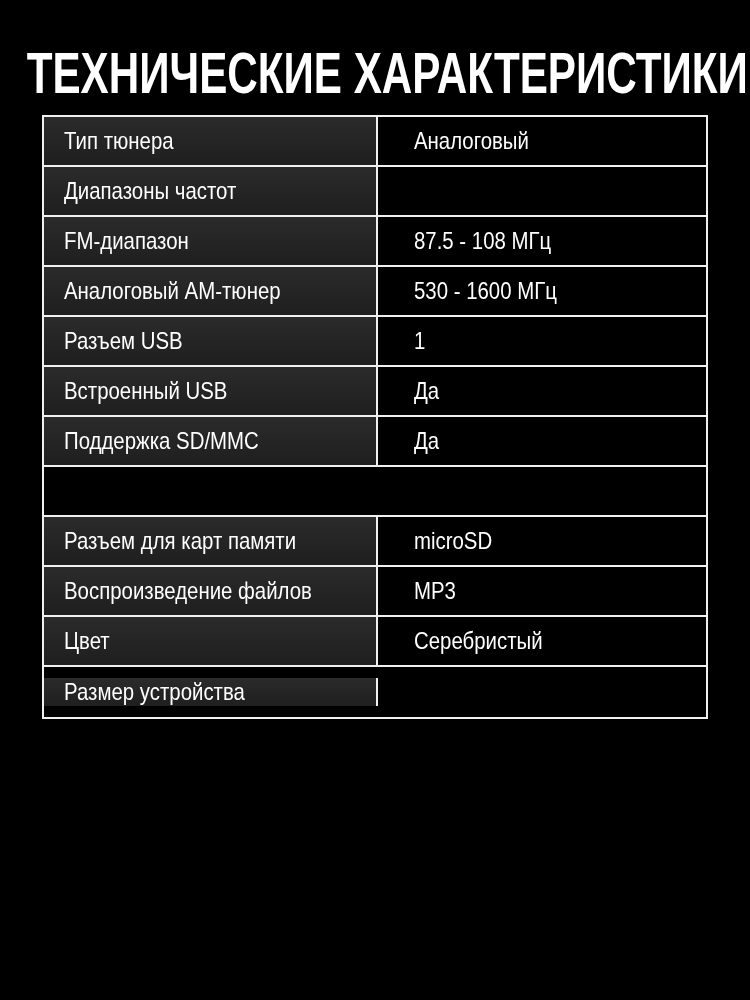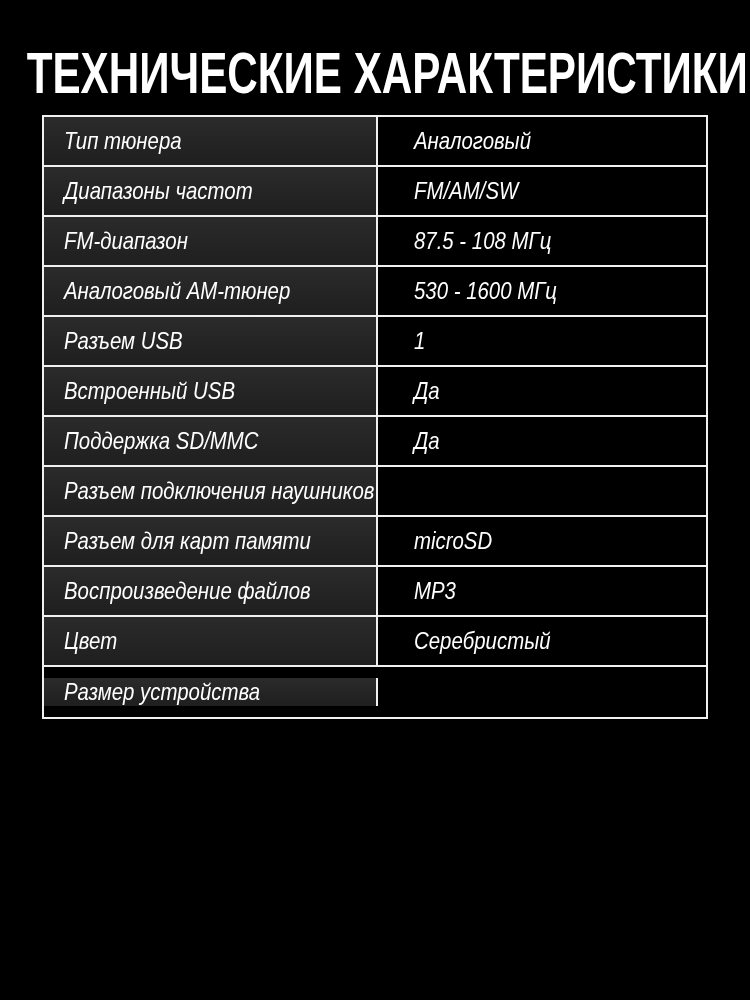--- a/index.html
+++ b/index.html
@@ -35,21 +35,20 @@
     transform: scaleX(0.74);
     transform-origin: 50% 50%;
   }
   .spec-table {
     position: absolute;
     top: 115px;
     left: 42px;
     width: 666px;
     box-sizing: border-box;
     border: 2px solid var(--table-border, #f0f0f0);
-    font-style: italic;
   }
   .row {
     display: flex;
     height: 50px;
     box-sizing: border-box;
     border-bottom: 2px solid var(--table-border, #f0f0f0);
   }
   .row:last-child {
     border-bottom: none;
     align-items: center;
@@ -97,23 +96,20 @@
         </div>
       <div class="cell value">
           <span class="cond">Аналоговый</span>
         </div>
     </div>
 
     <div class="row">
       <div class="cell label">
           <span class="cond">Диапазоны частот</span>
         </div>
-      <div class="cell value">
-          <span class="cond">FM/AM/SW</span>
-        </div>
     </div>
 
     <div class="row">
       <div class="cell label">
           <span class="cond">FM-диапазон</span>
         </div>
       <div class="cell value">
           <span class="cond">87.5 - 108 МГц</span>
         </div>
     </div>
@@ -149,23 +145,20 @@
       <div class="cell label">
           <span class="cond">Поддержка SD/MMC</span>
         </div>
       <div class="cell value">
           <span class="cond">Да</span>
         </div>
     </div>
 
 
     <div class="row">
-      <div class="cell label">
-          <span class="cond">Разъем подключения наушников</span>
-        </div>
     </div>
 
     <div class="row">
       <div class="cell label">
           <span class="cond">Разъем для карт памяти</span>
         </div>
       <div class="cell value">
           <span class="cond">microSD</span>
         </div>
     </div>

